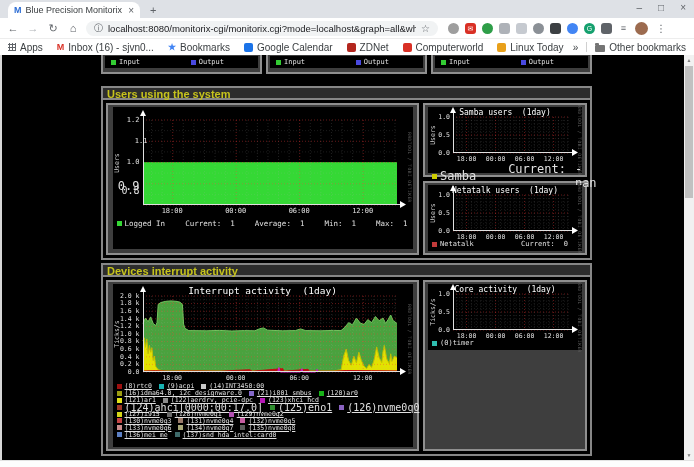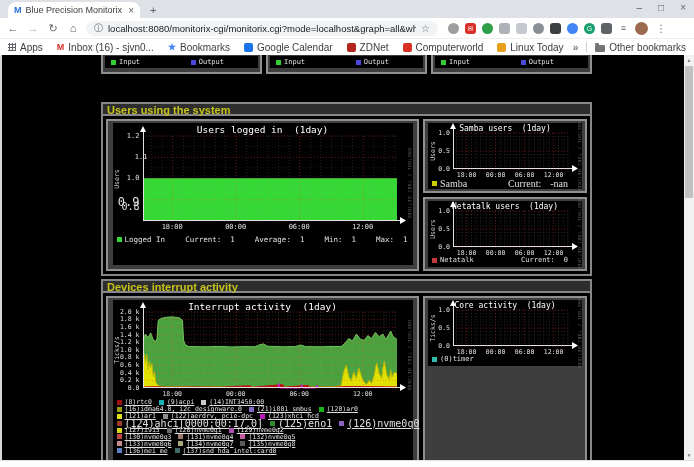--- a/index.html
+++ b/index.html
@@ -53,21 +53,21 @@
   .page-inner { position:absolute; left:0; top:0; right:10px; }
   .mx { width:491px; margin-left:99px; }
 
   .strip { display:flex; gap:4px; }
   .strip-panel { flex:1; height:19px; background:#3E3E3E; border:2px solid #8F8F8F; border-top:none; padding:1px 2px 4px 2px; }
   .strip-black { background:#000; height:12px; display:flex; justify-content:space-between; align-items:center;
                  padding:0 34px 0 6px; font:7px "DejaVu Sans Mono",monospace; color:#E0E0E0; }
   .leg-item { display:flex; align-items:center; gap:3px; }
   .leg-sq { width:5px; height:5px; display:inline-block; }
 
-  .section { margin-top:28px; border:2px solid #878787; background:#000; }
+  .section { margin-top:12px; border:2px solid #878787; background:#000; }
   .section + .section { margin-top:3px; }
   .section-title { background:#2D2D2D; border-bottom:2px solid #878787; height:12px; line-height:12px;
                    padding:0 4px; font:bold 11px "Liberation Sans",sans-serif; color:#C6C31C; }
   .section-body { padding:3px; display:flex; gap:4px; }
   .panel { background:#3E3E3E; border:2px solid #8F8F8F; }
   .left-col { width:313px; }
   .right-col { width:164px; display:flex; flex-direction:column; gap:4px; }
 
   
   .chart { position:relative; background:#000; margin:2px auto 0;
@@ -219,21 +219,20 @@
             </div>
           </div>
         </div>
 
       <div class="mx section">
         <div class="section-title">Users using the system</div>
         <div class="section-body">
           <div class="panel left-col" style="height:152px">
             <div>
                 <div class="chart" style="width: 300px; height: 142px;">
-                  <div class="c-title" style="font-size: 9.5px;">Users logged in  (1day)</div>
                   <div class="c-ylab" style="left: 0px; top: 13px; height: 85px; width: 9px;">
                     <span>Users</span>
                   </div>
                   <div class="c-wm" style="right: 0px; top: 13px; height: 95px; width: 6px;">
                     <span>RRDTOOL / TOBI OETIKER</span>
                   </div>
                   <div class="c-plot" style="left: 30px; top: 13px; width: 254px; height: 85px;">
                     <svg width="254" height="85" viewBox="0 0 254 85">
                       <polygon points="0,85 0.0,42.5 254.0,42.5 254,85" fill="#35D835"></polygon>
                       <polyline points="0.0,42.5 254.0,42.5" fill="none" stroke="#28B828" stroke-width="1"></polyline>
@@ -364,21 +363,21 @@
                         <polygon points="119,32 119,39 125,35.5" fill="#FFF"></polygon>
                       </svg>
                     </div>
                     <span class="ytick" style="left: -4px; width: 26px; font-size: 6.5px; top: 5.75px;">1.0</span>
                     <span class="ytick" style="left: -4px; width: 26px; font-size: 6.5px; top: 23.75px;">0.5</span>
                     <span class="ytick" style="left: -4px; width: 26px; font-size: 6.5px; top: 41.75px;">0.0</span>
                     <span class="xtick" style="left: 25.572px; top: 48px; font-size: 6.5px;">18:00</span>
                     <span class="xtick" style="left: 54.572px; top: 48px; font-size: 6.5px;">00:00</span>
                     <span class="xtick" style="left: 83.572px; top: 48px; font-size: 6.5px;">06:00</span>
                     <span class="xtick" style="left: 112.572px; top: 48px; font-size: 6.5px;">12:00</span>
-                    <div class="c-leg" style="top: 55px; font-size: 10px; gap: 16px; padding-right: 10px; font-family: Liberation Serif, serif;">
+                    <div class="c-leg" style="top: 55px; font-size: 12px; gap: 16px; padding-right: 10px;">
                       <span class="leg-item">
                         <span class="leg-sq" style="background: rgb(204, 204, 0);"></span>
                         <span>Samba</span>
                       </span>
                       <span style="flex: 1 1 0%;"></span>
                       <span class="stat">
                         <span>Current:</span>
                         <span>-nan</span>
                       </span>
                     </div>

